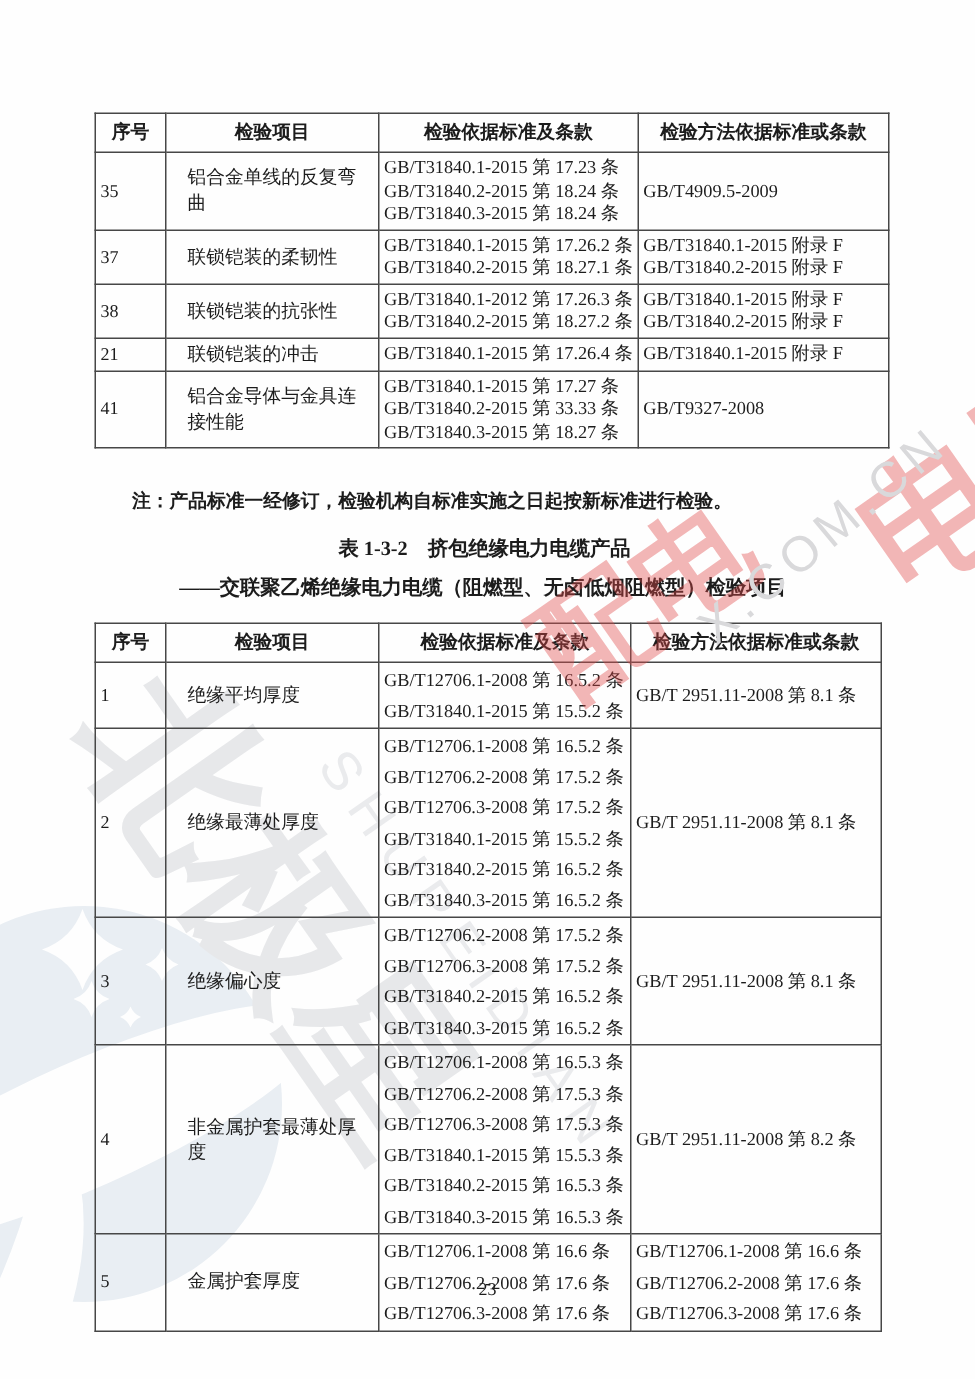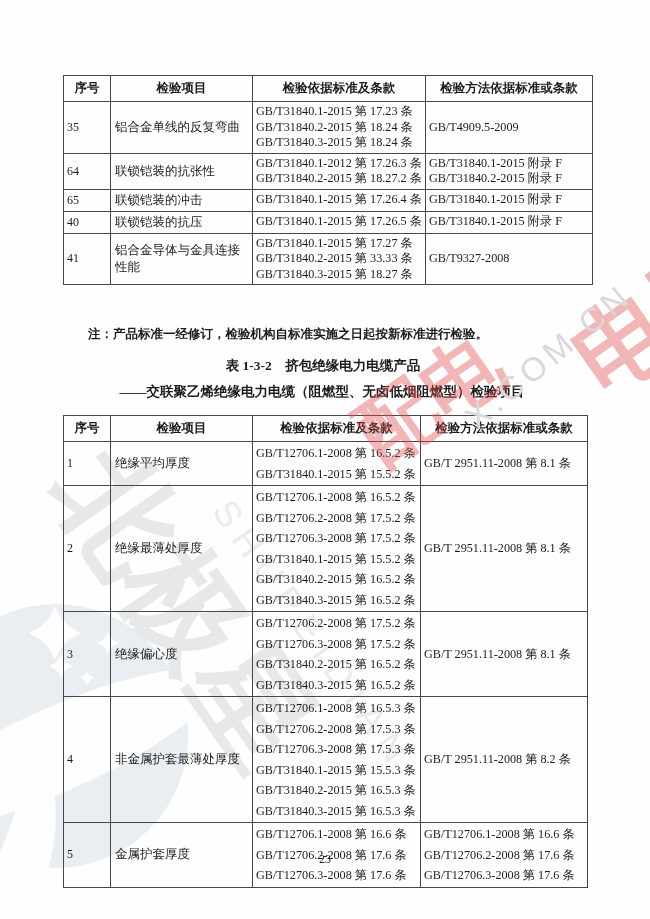--- a/index.html
+++ b/index.html
@@ -39,21 +39,21 @@
   .content{position:absolute;inset:0;z-index:1;}
   table{border-collapse:collapse;position:absolute;left:63px;table-layout:fixed;background:transparent;}
   #table1{top:75px;}
   #table2{top:415px;}
   th,td{border:1px solid #474747;vertical-align:middle;overflow:hidden;}
   th{
     font-size:12.5px;font-weight:bold;text-align:center;padding:4px 2px;font-family:Liberation Mono, monospace;
   }
   td{font-size:12.5px;padding:1px 3px;}
   td.c-num{text-align:left;font-size:12px;font-family:"Liberation Serif",serif;}
-  td.c-item{text-align:left;padding-left:4px;}
+  td.c-item{text-align:left;padding-left:14px;}
   .line{white-space:nowrap;}
   #table1 .line{line-height:15.5px;font-size:12.2px;}
   #table2 .line{line-height:20.5px;font-size:12.2px;}
   #table1 td{padding-top:2px;padding-bottom:2px;margin-top:46px;}
   #table2 td{padding-top:1px;padding-bottom:1px;}
 
   .note{
     position:absolute;left:88px;top:326px;font-size:12.5px;margin:0;white-space:nowrap;font-weight:bold;
   }
   .tbl-title{
@@ -110,46 +110,48 @@
             <td>
               <div class="line">GB/T31840.1-2015 第 17.23 条</div>
               <div class="line">GB/T31840.2-2015 第 18.24 条</div>
               <div class="line">GB/T31840.3-2015 第 18.24 条</div>
             </td>
             <td>
               <div class="line">GB/T4909.5-2009</div>
             </td>
           </tr>
           <tr>
-            <td class="c-num">64</td>
+            <td class="c-num">37</td>
+            <td class="c-item">联锁铠装的柔韧性</td>
+            <td>
+              <div class="line">GB/T31840.1-2015 第 17.26.2 条</div>
+              <div class="line">GB/T31840.2-2015 第 18.27.1 条</div>
+            </td>
+            <td>
+              <div class="line">GB/T31840.1-2015 附录 F</div>
+              <div class="line">GB/T31840.2-2015 附录 F</div>
+            </td>
+          </tr>
+          <tr>
+            <td class="c-num">38</td>
             <td class="c-item">联锁铠装的抗张性</td>
             <td>
               <div class="line">GB/T31840.1-2012 第 17.26.3 条</div>
               <div class="line">GB/T31840.2-2015 第 18.27.2 条</div>
             </td>
             <td>
               <div class="line">GB/T31840.1-2015 附录 F</div>
               <div class="line">GB/T31840.2-2015 附录 F</div>
             </td>
           </tr>
           <tr>
-            <td class="c-num">65</td>
+            <td class="c-num">21</td>
             <td class="c-item">联锁铠装的冲击</td>
             <td>
               <div class="line">GB/T31840.1-2015 第 17.26.4 条</div>
-            </td>
-            <td>
-              <div class="line">GB/T31840.1-2015 附录 F</div>
-            </td>
-          </tr>
-          <tr>
-            <td class="c-num">40</td>
-            <td class="c-item">联锁铠装的抗压</td>
-            <td>
-              <div class="line">GB/T31840.1-2015 第 17.26.5 条</div>
             </td>
             <td>
               <div class="line">GB/T31840.1-2015 附录 F</div>
             </td>
           </tr>
           <tr>
             <td class="c-num">41</td>
             <td class="c-item">铝合金导体与金具连接性能</td>
             <td>
               <div class="line">GB/T31840.1-2015 第 17.27 条</div>

